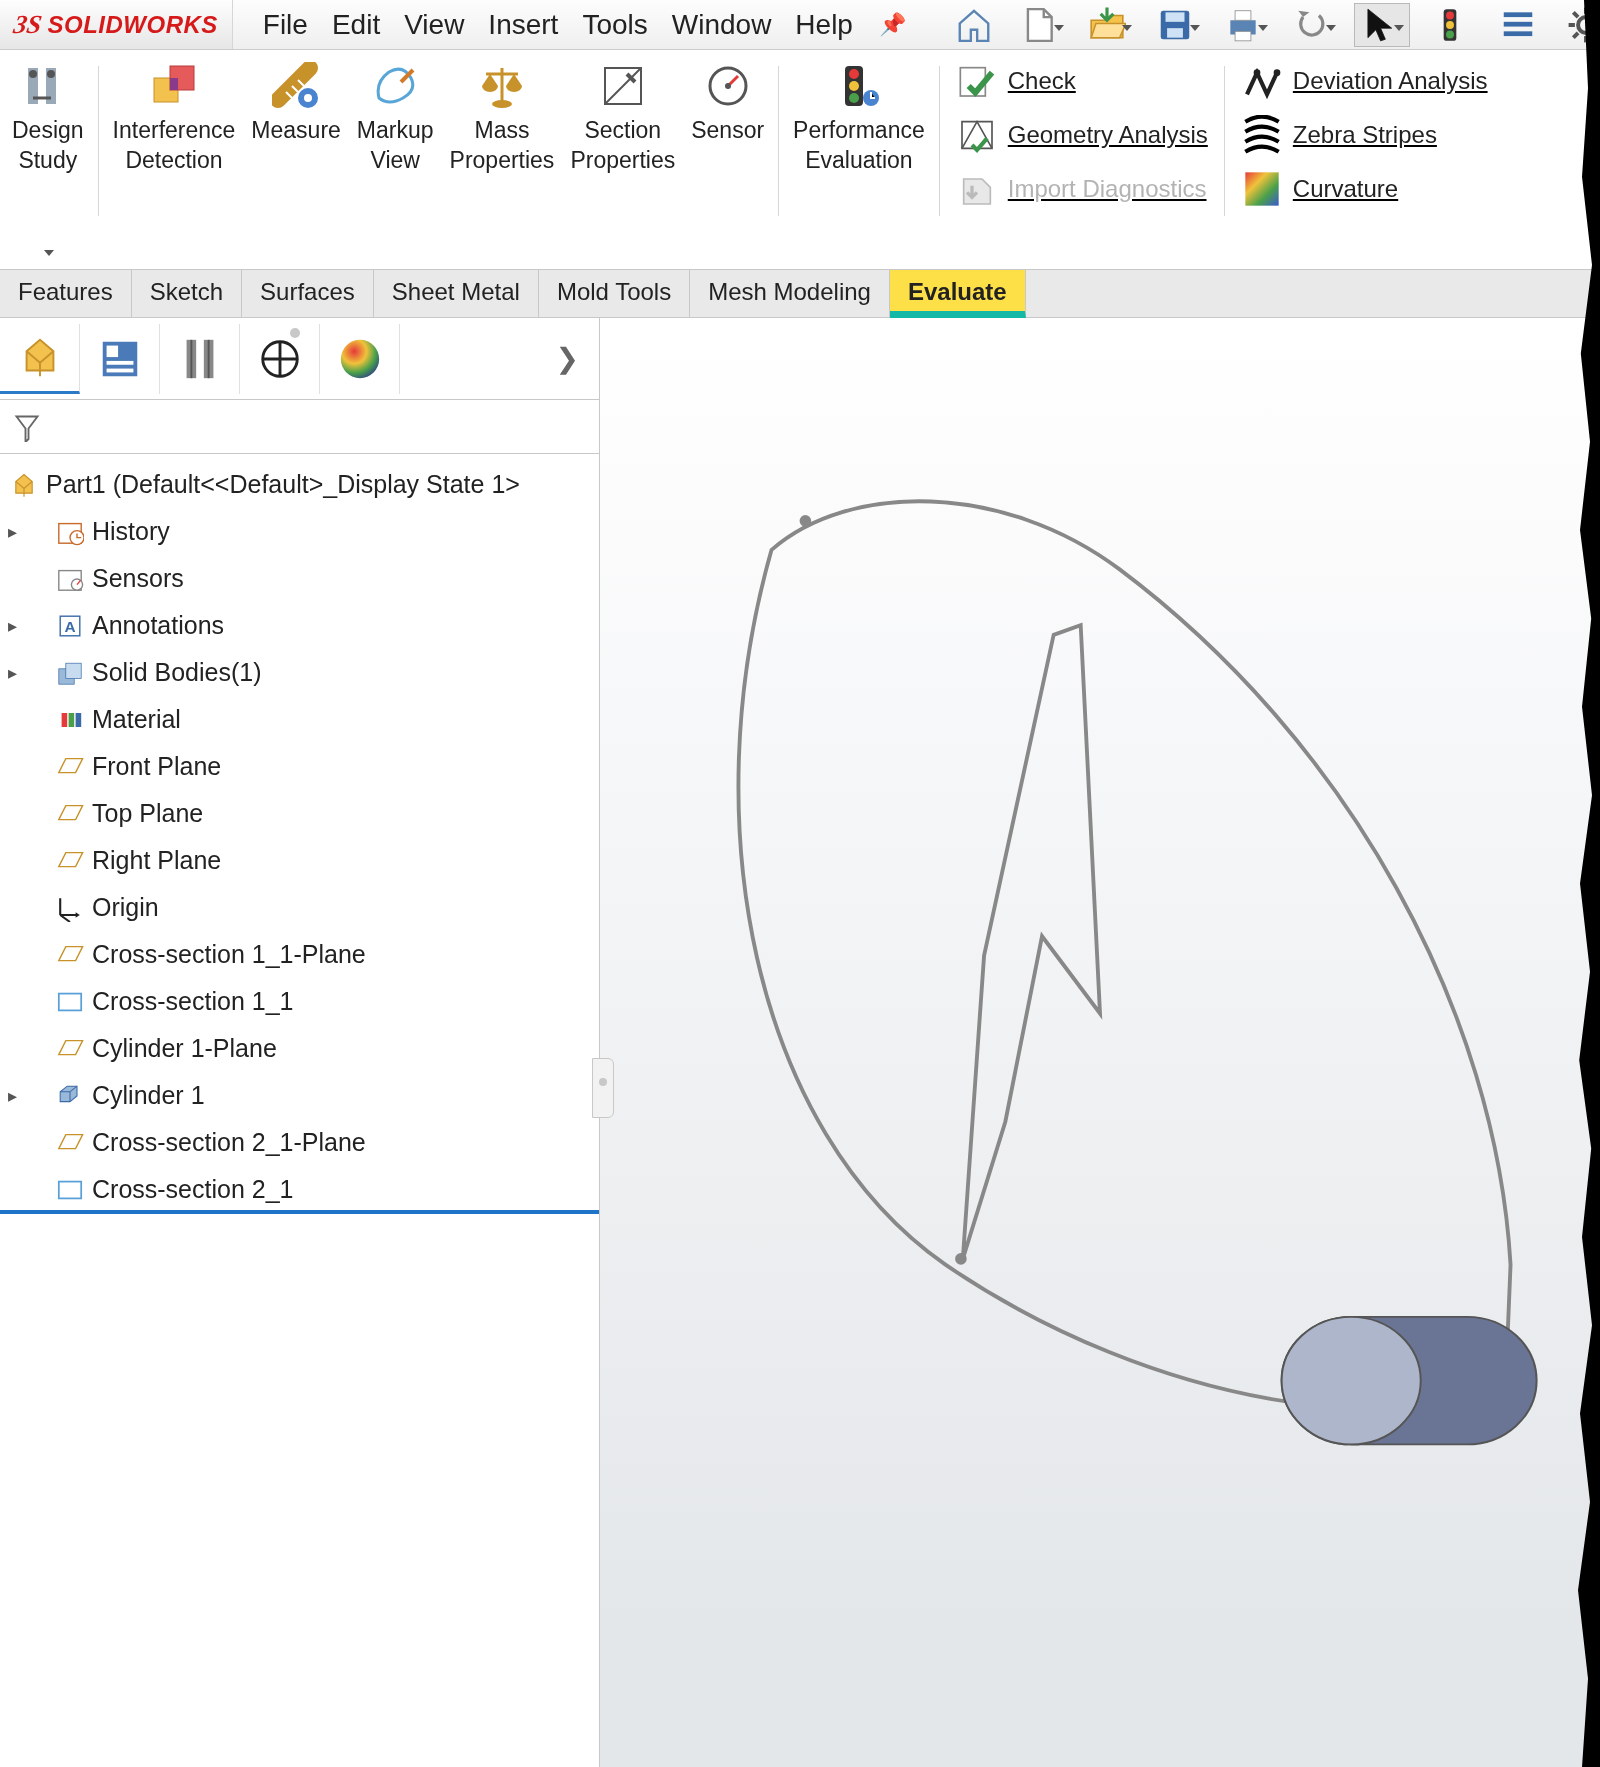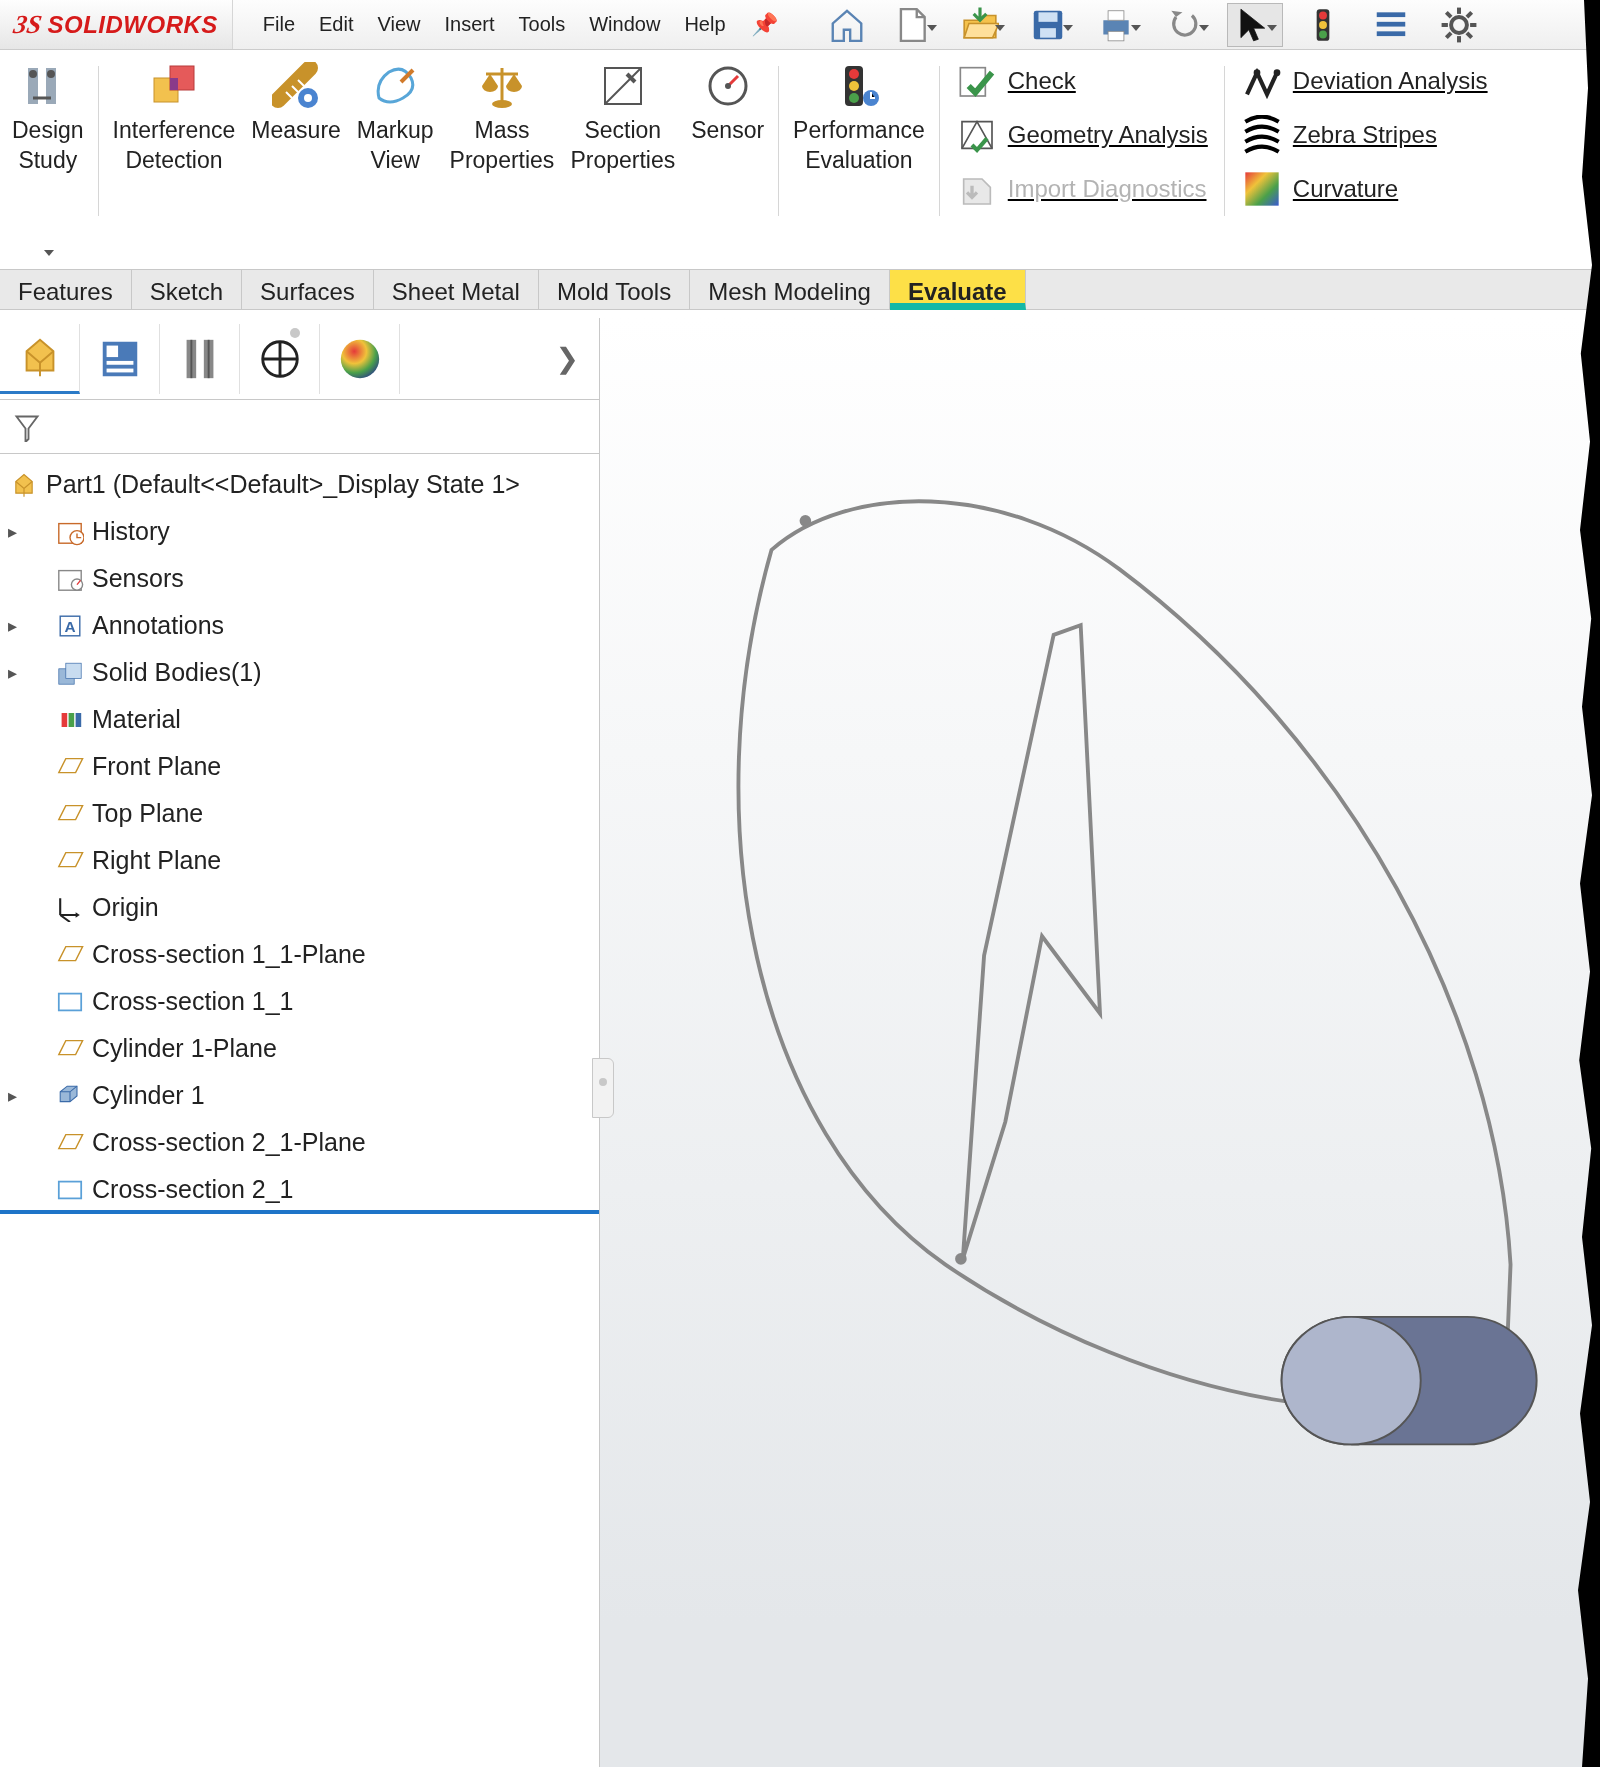--- a/index.html
+++ b/index.html
@@ -43,21 +43,21 @@
   .logo-text {
     color: #d61a1a;
     font-weight: bold;
     font-style: italic;
     font-size: 24px;
     letter-spacing: 0.5px;
   }
   .menu-items { display: flex; margin-left: 18px; }
   .menu-item {
     padding: 0 12px;
-    font-size: 20px;
+    font-size: 28px;
     color: #222;
     cursor: default;
   }
   .pin-icon { margin-left: 14px; color: #2a7dcf; font-size: 22px; }
   .qat {
     display: flex;
     align-items: center;
     margin-left: 40px;
     gap: 12px;
   }
@@ -123,21 +123,21 @@
 
   
   .cm-tabs {
     display: flex;
     background: #e9e9e9;
     border-bottom: 1px solid #c8c8c8;
     position: absolute;
     top: 270px;
     left: 0;
     right: 0;
-    height: 40px;
+    height: 48px;
     z-index: 5;
   }
   .cm-tab {
     padding: 8px 18px;
     font-size: 24px;
     color: #222;
     border-right: 1px solid #c8c8c8;
     background: #e9e9e9;
   }
   .cm-tab.active {

